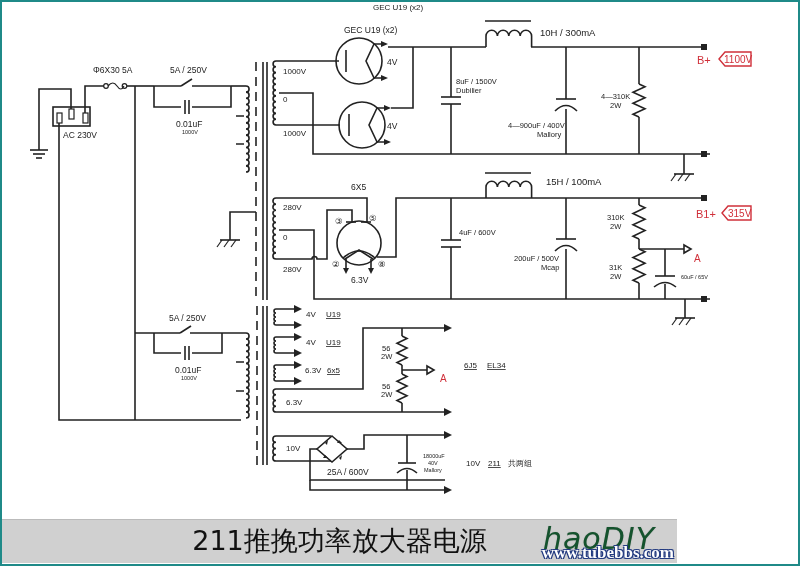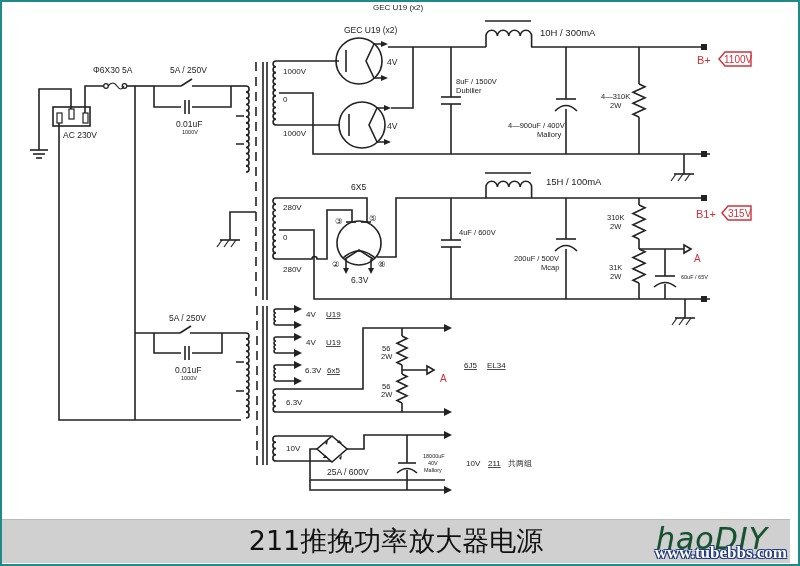--- a/index.html
+++ b/index.html
@@ -5,21 +5,21 @@
   html, body { margin:0; padding:0; background:#ffffff; }
   body { width:800px; height:566px; position:relative; overflow:hidden; font-family:"Liberation Sans", sans-serif; }
   .frame { position:absolute; left:0; top:0; width:796px; height:562px; border:2px solid #1f8a88; background:#fff; }
   svg#schem { position:absolute; left:0; top:0; }
   svg text { font-family:"Liberation Sans", sans-serif; fill:#222; }
   .w { stroke:#222; stroke-width:1.6; fill:none; }
   .thin { stroke:#222; stroke-width:1.2; fill:none; }
   .dash { stroke:#222; stroke-width:1.6; fill:none; stroke-dasharray:9 6; }
   .red { fill:#d0303a; }
   .redbox { stroke:#d0303a; stroke-width:1.4; fill:#fff; }
-  .footer { position:absolute; left:2px; top:519px; width:788px; height:43px; background:#d0d0d0; border-top:1px solid #bbb; }
+  .footer { position:absolute; left:2px; top:519px; width:675px; height:43px; background:#d0d0d0; border-top:1px solid #bbb; }
   .footer-title { position:absolute; left:0; right:0; top:3px; text-align:center; font-family:"DejaVu Sans", sans-serif; font-size:27px; color:#111; }
   .wm1 { position:absolute; right:22px; top:1px; font-family:"DejaVu Sans", sans-serif; font-size:30px; color:#14532d; font-style:italic; letter-spacing:1px; text-shadow:0 0 1px #999; }
   .wm2 { position:absolute; right:3px; bottom:0px; font-family:Liberation Serif, serif; font-weight:bold; font-size:17px; color:#fff; letter-spacing:0px; text-shadow:1px 1px 0 #223a80, -1px -1px 0 #223a80, 1px -1px 0 #223a80, -1px 1px 0 #223a80; }
 </style>
 </head>
 <body>
 
 <div class="frame"></div>
 
 <svg id="schem" width="800" height="566" viewBox="0 0 800 566">

